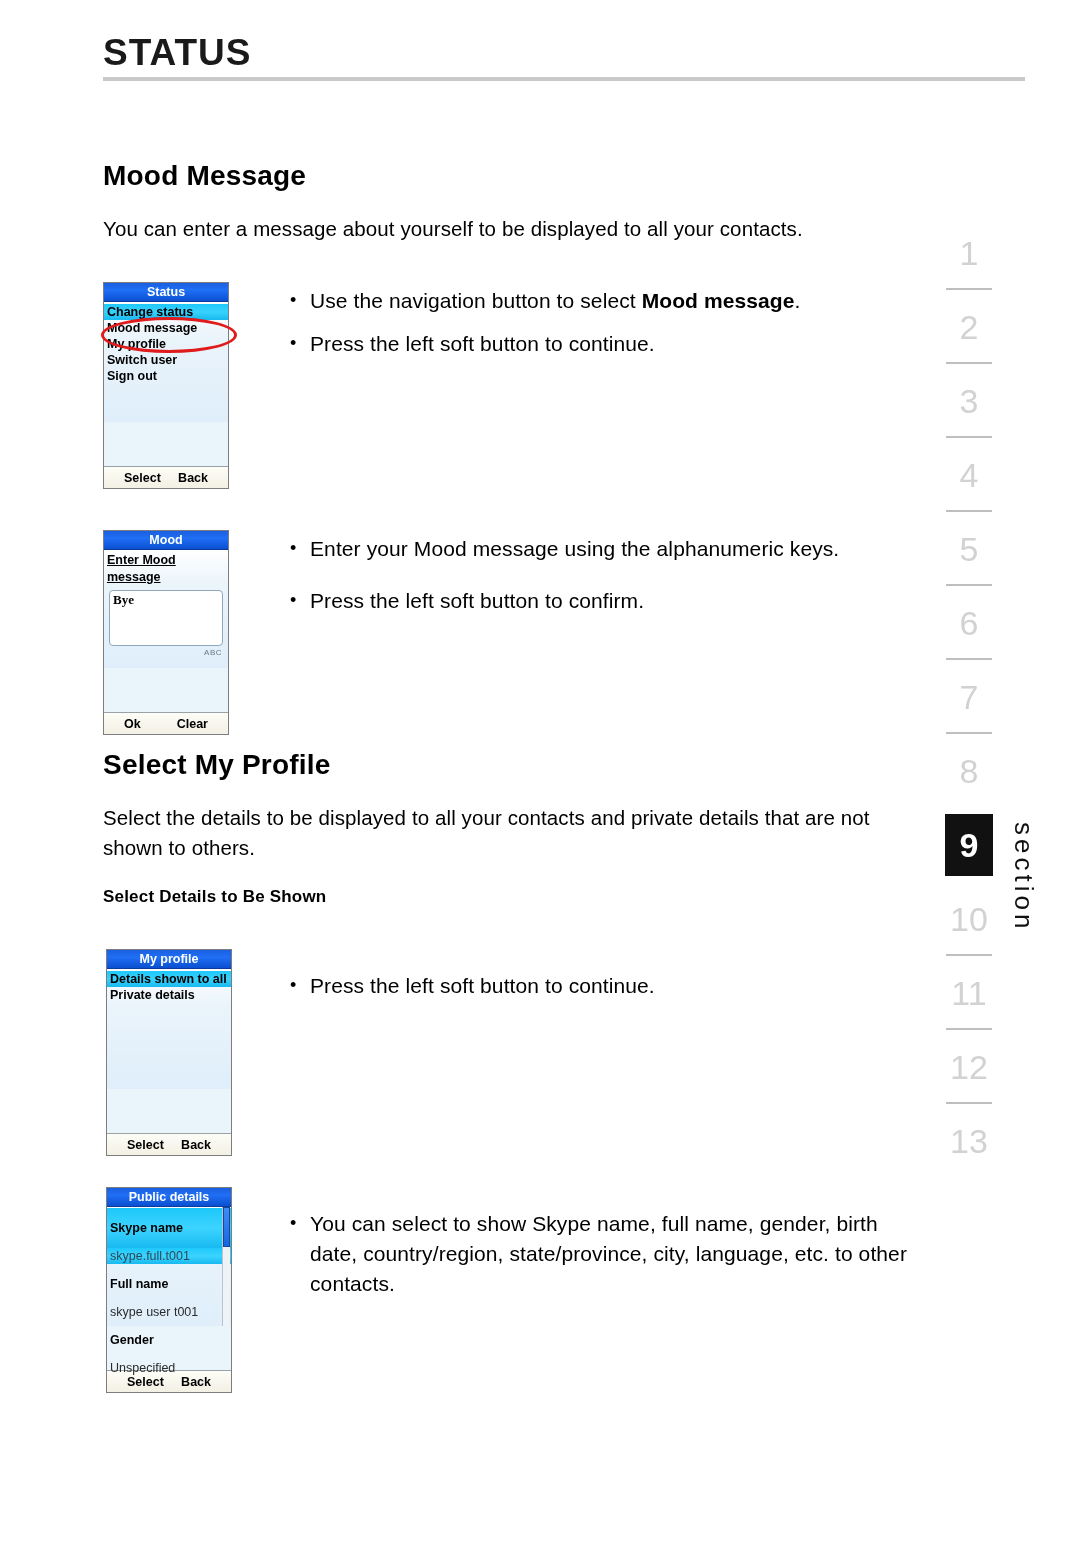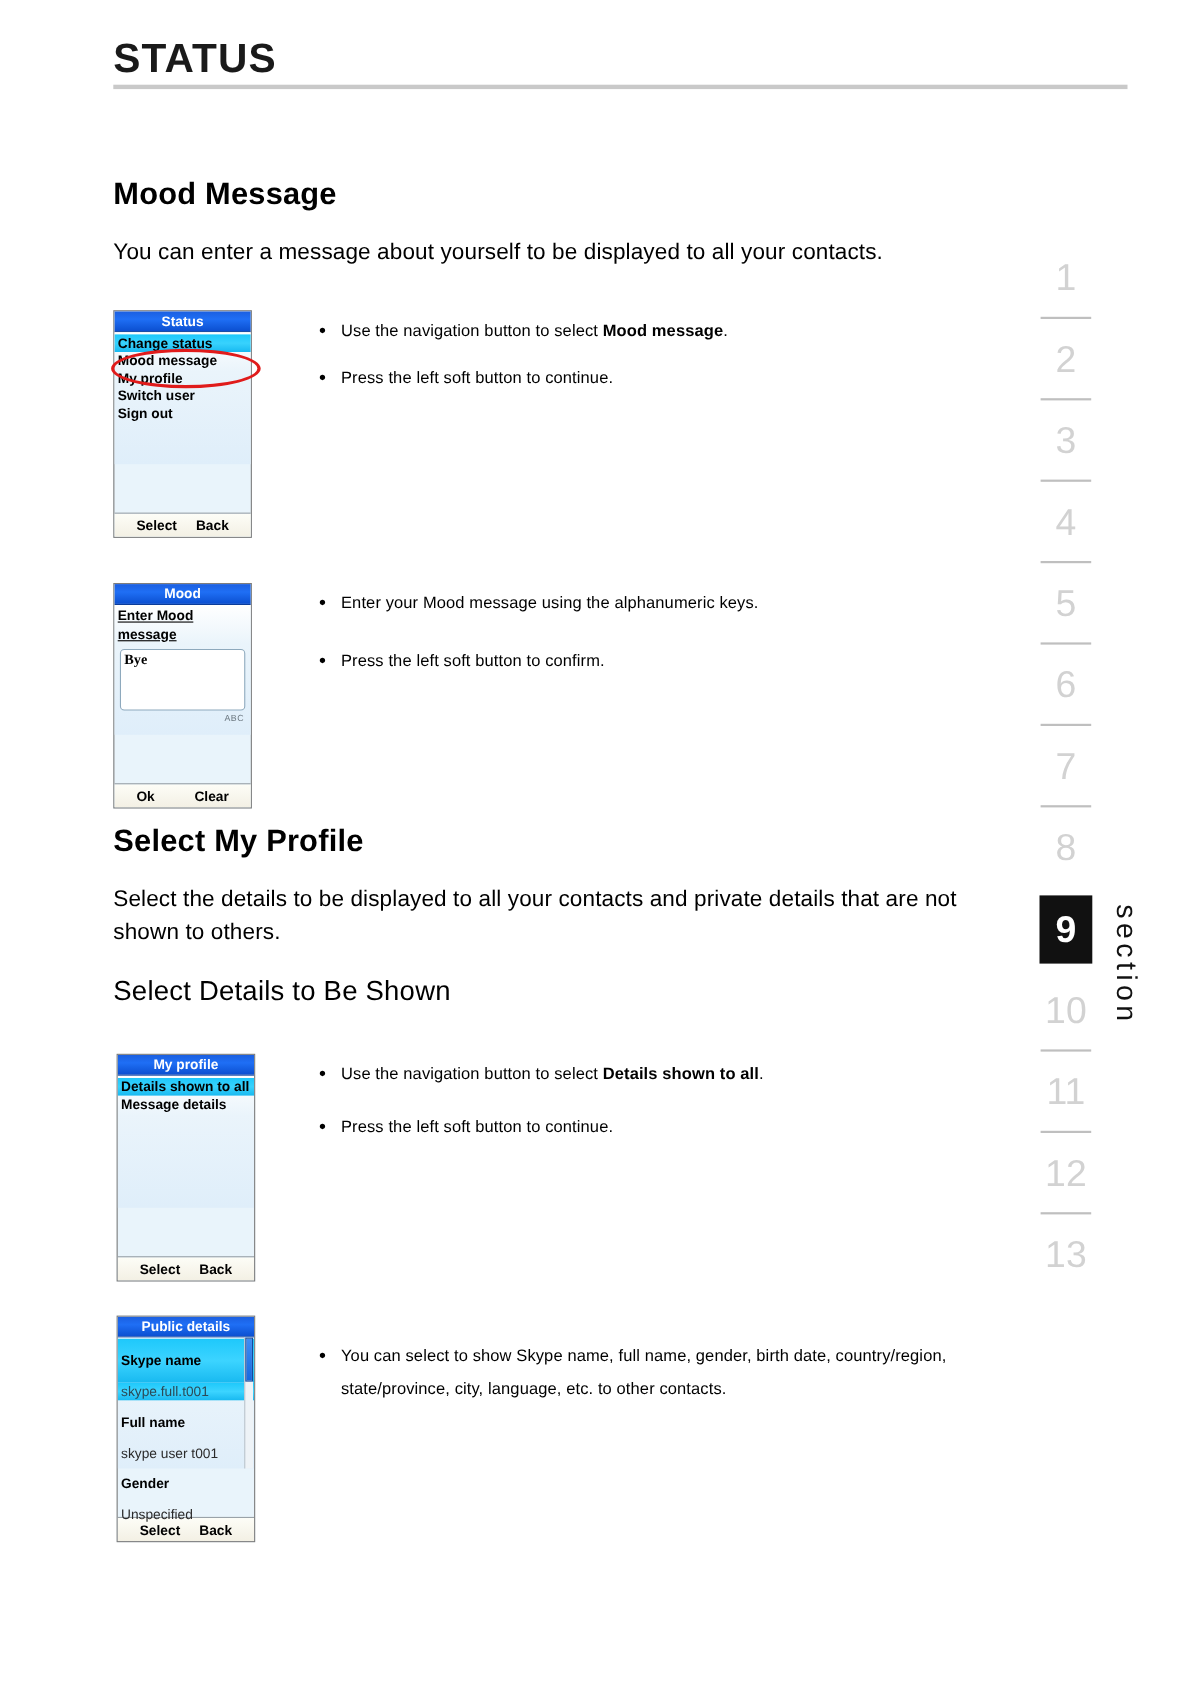--- a/index.html
+++ b/index.html
@@ -45,22 +45,22 @@
     top: 160px;
     width: 820px;
   }
   h2.sect-title {
     font-size: 28px;
     font-weight: bold;
     margin: 0 0 22px 0;
     letter-spacing: .2px;
   }
   h3.sub-title {
-    font-size: 25px;
-    font-weight: normal;
+    font-size: 17px;
+    font-weight: bold;
     margin: 0 0 0 0;
     letter-spacing: .2px;
   }
   p.body-text {
     font-size: 20.5px;
     line-height: 30px;
     margin: 0;
     letter-spacing: .1px;
   }
 
@@ -68,21 +68,21 @@
     position: relative;
   }
 
   ul.bullets {
     list-style: none;
     margin: 0;
     padding: 0;
   }
   ul.bullets li {
     position: relative;
-    font-size: 15px;
+    font-size: 21px;
     line-height: 30px;
     padding-left: 22px;
     margin-bottom: 13px;
     letter-spacing: .1px;
   }
   ul.bullets li:before {
     content: "\2022";
     position: absolute;
     left: 2px;
     top: -1px;
@@ -349,32 +349,31 @@
   <h2 class="sect-title" style="margin-top:24px;">Select My Profile</h2>
   <p class="body-text">Select the details to be displayed to all your contacts and private details that are not shown to others.</p>
   <h3 class="sub-title" style="margin-top:24px;">Select Details to Be Shown</h3>
 
   <div class="figrow block" style="margin-top:42px; height:190px;">
     <div class="phone" style="top:0; left:3px;">
       <div class="phone-inner">
         <div class="titlebar">My profile</div>
         <div class="screen" style="height:118px; padding-top:2px;">
           <div class="menu-item sel">Details shown to all</div>
-          <div class="menu-item">Message details</div>
+          <div class="menu-item">Private details</div>
         </div>
         <div class="softbar">
           <span>Select</span>
           <span>Back</span>
         </div>
       </div>
     </div>
 
     <div class="txt">
       <ul class="bullets">
-        <li style="width:545px;"><span>Use the navigation button to select </span><b>Details shown to all</b><span>.</span></li>
         <li style="margin-top:18px;"><span>Press the left soft button to continue.</span></li>
       </ul>
     </div>
   </div>
 
   <div class="figrow block" style="margin-top:48px; height:190px;">
     <div class="phone" style="top:0; left:3px;">
       <div class="phone-inner">
         <div class="titlebar">Public details</div>
         <div class="screen" style="height:118px; padding-top:1px;">

